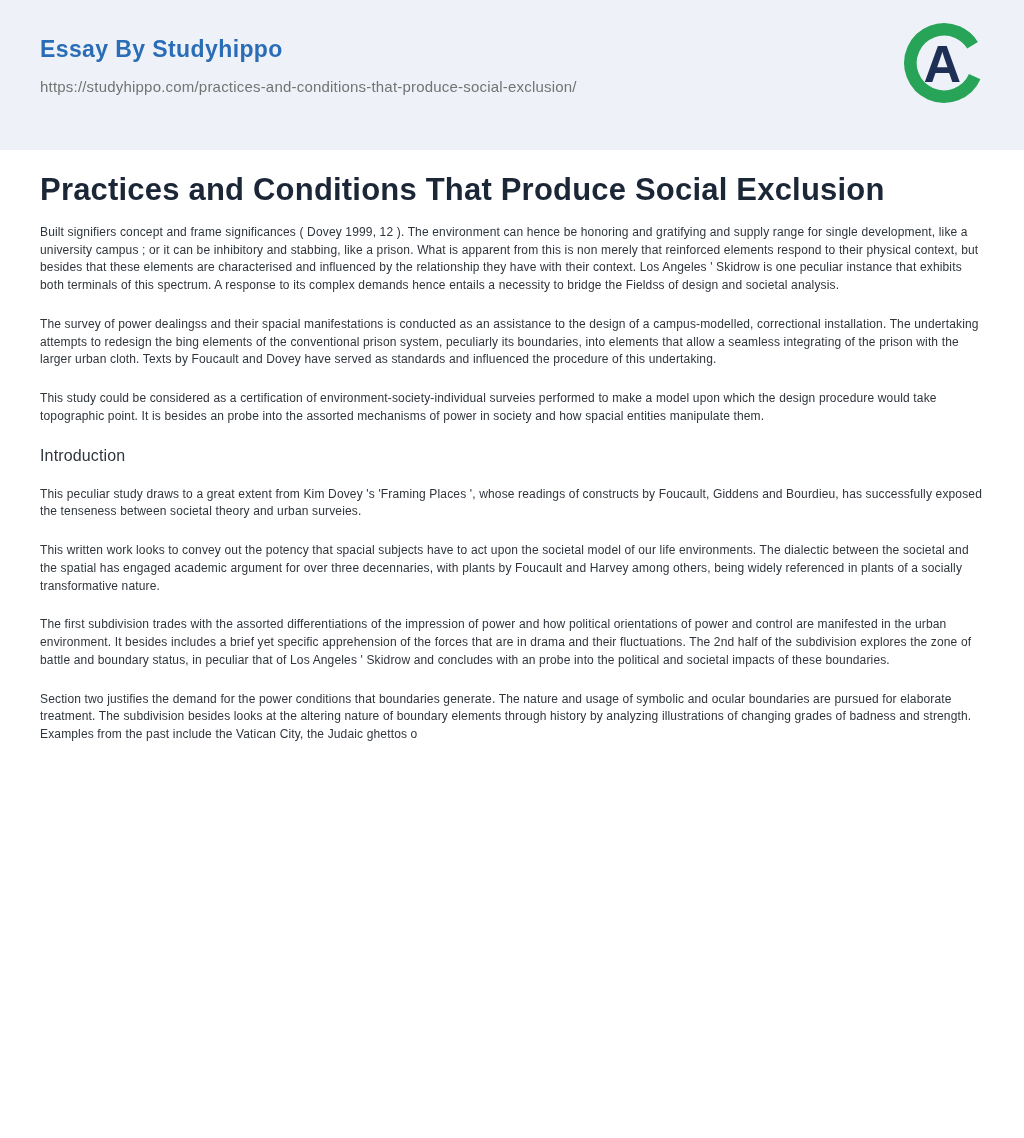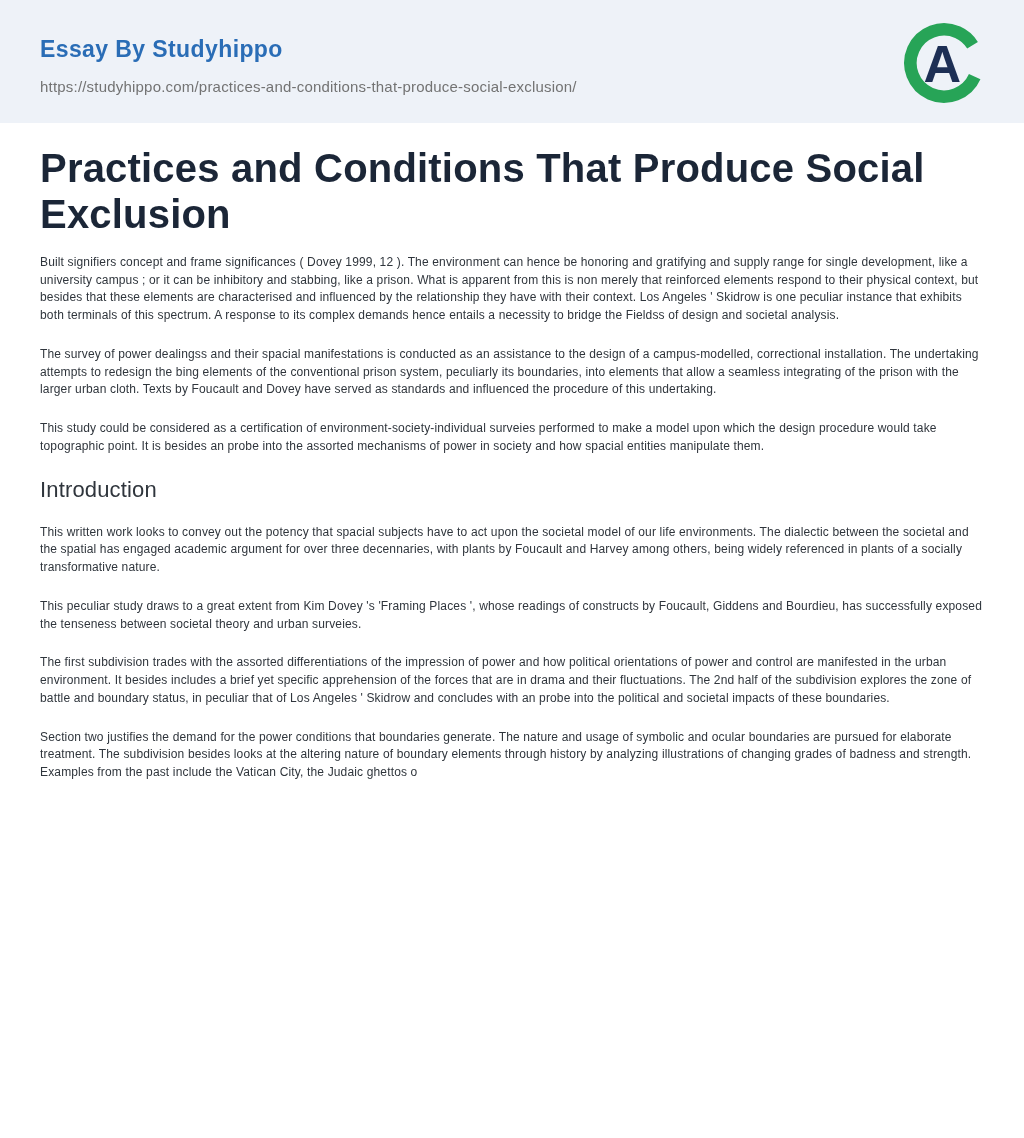--- a/index.html
+++ b/index.html
@@ -9,21 +9,21 @@
     height: 1138px;
     overflow: hidden;
     background: #ffffff;
     font-family: "Liberation Sans", sans-serif;
     -webkit-font-smoothing: antialiased;
   }
   .page-header {
     position: relative;
     background: #eef2f8;
     padding: 36px 40px 28px 40px;
-    height: 123px;
+    height: 150px;
   }
   .site-title {
     color: #2a6db6;
     font-size: 23px;
     font-weight: 700;
     letter-spacing: 0.4px;
   }
   .article-url {
     margin-top: 15px;
     color: #737373;
@@ -37,38 +37,38 @@
     right: 38px;
     width: 84px;
     height: 92px;
   }
   .logo svg { width: 100%; height: 100%; }
   .article {
     padding: 22px 40px 0 40px;
   }
   .article-title {
     color: #1b2637;
-    font-size: 40px;
+    font-size: 31px;
     line-height: 1.16;
     font-weight: 700;
     letter-spacing: 0.2px;
     max-width: 920px;
     margin-bottom: 16px;
   }
   .para {
     color: #2f353c;
     font-size: 12px;
     line-height: 1.48;
     letter-spacing: 0.15px;
     margin-bottom: 21px;
     max-width: 946px;
   }
   .section-heading {
     color: #2f353c;
-    font-size: 22px;
+    font-size: 16px;
     font-weight: 400;
     letter-spacing: 0.15px;
     margin-bottom: 21px;
   }
 </style>
 </head>
 <body>
 
 <header class="page-header">
   <div>
@@ -84,17 +84,17 @@
     </svg>
   </div>
 </header>
 
 <main class="article">
   <h1 class="article-title">Practices and Conditions That Produce Social Exclusion</h1>
   <p class="para">Built signifiers concept and frame significances ( Dovey 1999, 12 ). The environment can hence be honoring and gratifying and supply range for single development, like a university campus ; or it can be inhibitory and stabbing, like a prison. What is apparent from this is non merely that reinforced elements respond to their physical context, but besides that these elements are characterised and influenced by the relationship they have with their context. Los Angeles ' Skidrow is one peculiar instance that exhibits both terminals of this spectrum. A response to its complex demands hence entails a necessity to bridge the Fieldss of design and societal analysis.</p>
   <p class="para">The survey of power dealingss and their spacial manifestations is conducted as an assistance to the design of a campus-modelled, correctional installation. The undertaking attempts to redesign the bing elements of the conventional prison system, peculiarly its boundaries, into elements that allow a seamless integrating of the prison with the larger urban cloth. Texts by Foucault and Dovey have served as standards and influenced the procedure of this undertaking.</p>
   <p class="para">This study could be considered as a certification of environment-society-individual surveies performed to make a model upon which the design procedure would take topographic point. It is besides an probe into the assorted mechanisms of power in society and how spacial entities manipulate them.</p>
   <h2 class="section-heading">Introduction</h2>
+  <p class="para">This peculiar study draws to a great extent from Kim Dovey 's 'Framing Places ', whose readings of constructs by Foucault, Giddens and Bourdieu, has successfully exposed the tenseness between societal theory and urban surveies.</p>
   <p class="para">This written work looks to convey out the potency that spacial subjects have to act upon the societal model of our life environments. The dialectic between the societal and the spatial has engaged academic argument for over three decennaries, with plants by Foucault and Harvey among others, being widely referenced in plants of a socially transformative nature.</p>
-  <p class="para">This peculiar study draws to a great extent from Kim Dovey 's 'Framing Places ', whose readings of constructs by Foucault, Giddens and Bourdieu, has successfully exposed the tenseness between societal theory and urban surveies.</p>
   <p class="para">The first subdivision trades with the assorted differentiations of the impression of power and how political orientations of power and control are manifested in the urban environment. It besides includes a brief yet specific apprehension of the forces that are in drama and their fluctuations. The 2nd half of the subdivision explores the zone of battle and boundary status, in peculiar that of Los Angeles ' Skidrow and concludes with an probe into the political and societal impacts of these boundaries.</p>
   <p class="para">Section two justifies the demand for the power conditions that boundaries generate. The nature and usage of symbolic and ocular boundaries are pursued for elaborate treatment. The subdivision besides looks at the altering nature of boundary elements through history by analyzing illustrations of changing grades of badness and strength. Examples from the past include the Vatican City, the Judaic ghettos o</p>
 </main>
 
 </body></html>

